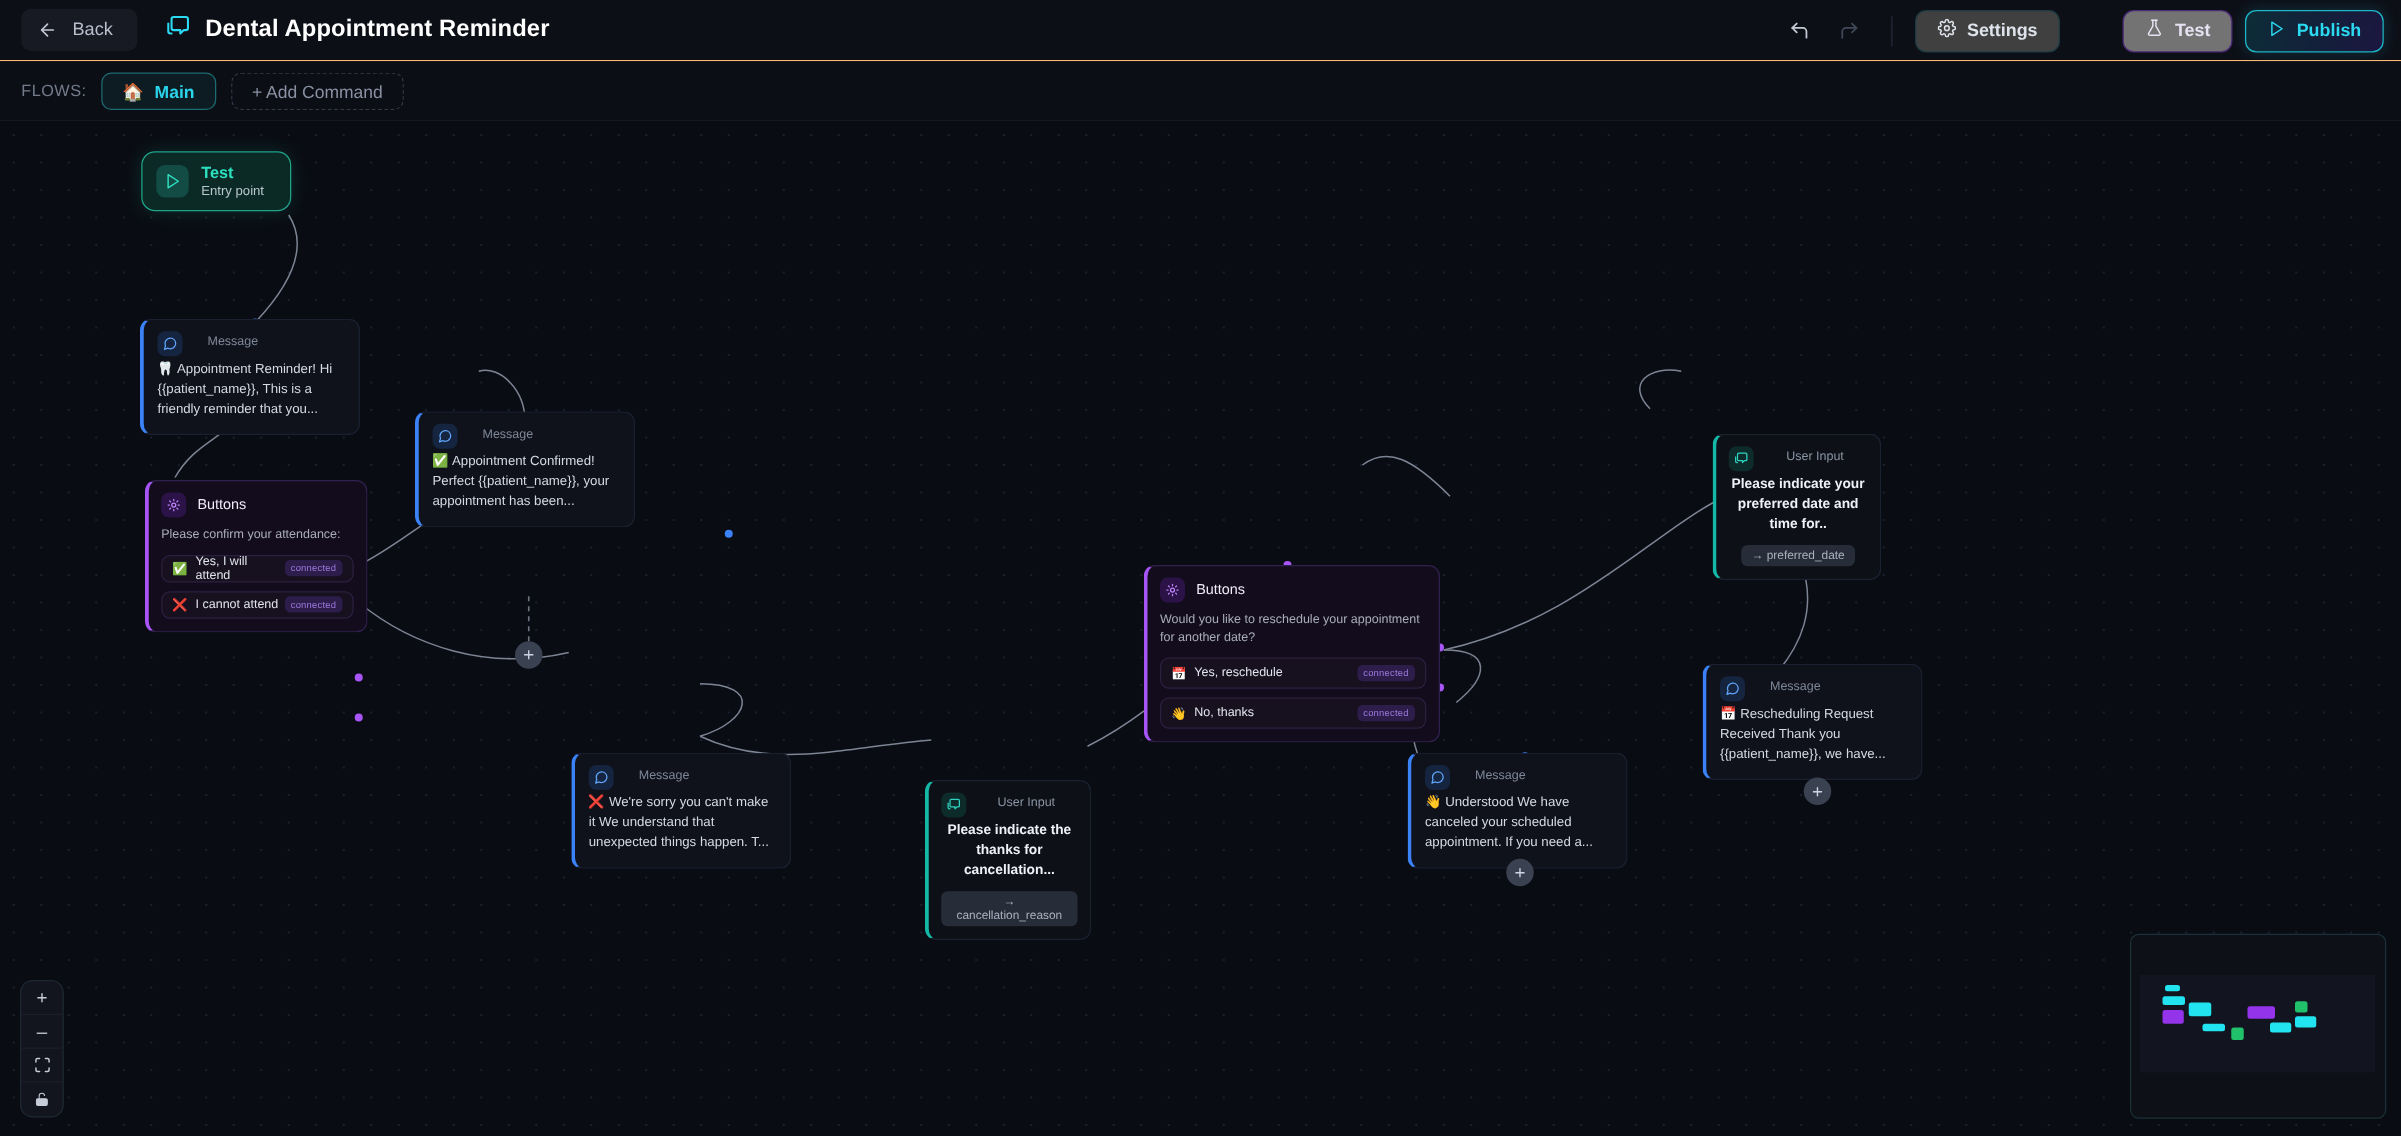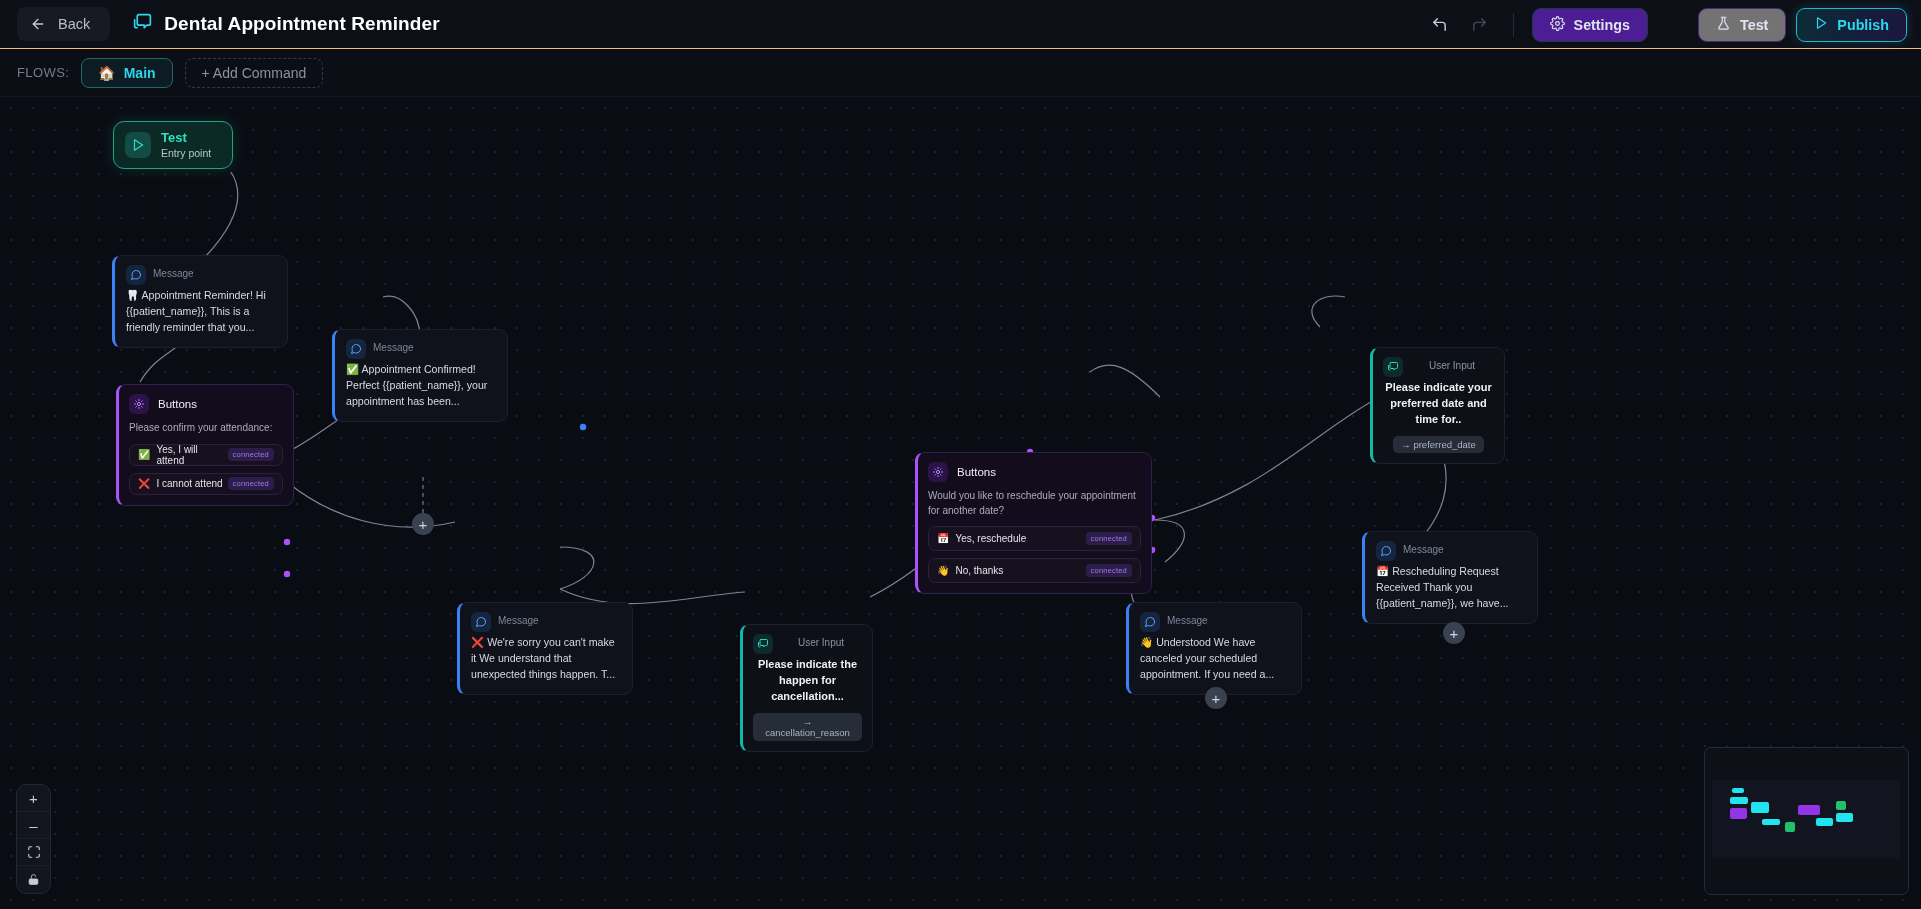--- a/index.html
+++ b/index.html
@@ -32,21 +32,21 @@
     position: absolute; right: 14px; top: 0; height: 49px;
     display: flex; align-items: center; gap: 10px;
   }
   .icon-btn { width: 30px; height: 30px; display: flex; align-items: center; justify-content: center; cursor: pointer; border-radius: 6px; }
   .vdiv { width: 1px; height: 24px; background: #272b38; margin: 0 8px; }
   .pill {
     height: 34px; padding: 0 17px; border-radius: 9px;
     display: flex; align-items: center; gap: 9px; cursor: pointer;
     font-size: 14.3px; font-weight: 600;
   }
-  .pill-settings { background: #4c1d95; border: 1px solid #1d3b44; color: #dfe4ec; }
+  .pill-settings { background: #404040; border: 1px solid #1d3b44; color: #dfe4ec; }
   .pill-test { background: #737373; border: 1px solid #4b2a78; color: #e6e2f2; margin-left: 40px; }
   .pill-publish {
     background: linear-gradient(100deg,#0d2c38 0%, #13203a 55%, #1c1640 100%);
     border: 1px solid #1fb8c9; color: #2bd9f0; font-weight: 700;
     box-shadow: 0 0 12px rgba(30,190,220,.22);
     justify-content: space-between;
   }
 
   
   .flowsbar {
@@ -82,21 +82,21 @@
     display: flex; align-items: center; gap: 10px; padding-left: 11px;
   }
   .start-ico { width: 26px; height: 26px; border-radius: 7px; background: #134b45; display:flex; align-items:center; justify-content:center; }
   .start-title { font-size: 13px; font-weight: 700; color: #2de0c0; line-height: 1.25; }
   .start-sub { font-size: 10.5px; color: #b9c6cc; line-height: 1.25; }
 
   .node-msg {
     width: 176px; background: #0f121b; border: 1px solid #1b2030;
     border-left: 3px solid #3b82f6; border-radius: 9px; padding: 9px 11px 11px 11px;
   }
-  .node-head { display: flex; align-items: flex-start; gap: 7px; }
+  .node-head { display: flex; align-items: flex-start; gap: 20px; }
   .msg-ico { width: 20px; height: 20px; border-radius: 6px; background: #15243f; display:flex; align-items:center; justify-content:center; flex:none; }
   .node-kind { font-size: 10px; color: #7e8798; margin-top: 3px; }
   .node-body { font-size: 10.6px; line-height: 1.5; color: #d6dae3; margin-top: 3px; }
 
   .node-buttons {
     background: #120c1c; border: 1px solid #30204d;
     border-left: 3px solid #a855f7; border-radius: 9px; padding: 9px 10px 10px 10px;
   }
   .btn-ico { width: 20px; height: 20px; border-radius: 6px; background: #2b1348; display:flex; align-items:center; justify-content:center; flex:none; }
   .btn-title { font-size: 11.5px; font-weight: 400; color: #f0ecf8; }
@@ -349,21 +349,21 @@
     <div class="node node-input" style="left:740px; top:527px; width:133px;">
       <div class="inp-top">
         <div class="inp-ico">
           <svg width="12" height="12" viewBox="0 0 24 24" fill="none" stroke="#2dd4bf" stroke-width="2" stroke-linecap="round" stroke-linejoin="round">
               <path d="M8 3h11a2 2 0 0 1 2 2v8a2 2 0 0 1-2 2h-2l-3 3v-3H8a2 2 0 0 1-2-2V5a2 2 0 0 1 2-2z"></path>
               <path d="M3 9v7a2 2 0 0 0 2 2h1"></path>
             </svg>
         </div>
         <div class="inp-kind">User Input</div>
       </div>
-      <div class="inp-prompt">Please indicate the happen for cancellation...</div>
+      <div class="inp-prompt">Please indicate the thanks for cancellation...</div>
       <div class="var-chip">→ cancellation_reason</div>
     </div>
 
     <div class="node node-buttons" style="left:915px; top:355px; width:237px;">
       <div class="node-head" style="align-items:center; gap:9px;">
         <div class="btn-ico">
           <svg width="12" height="12" viewBox="0 0 24 24" fill="none" stroke="#c084fc" stroke-width="2" stroke-linecap="round">
               <circle cx="12" cy="12" r="3.2"></circle>
               <path d="M12 3v2M12 19v2M3 12h2M19 12h2M5.6 5.6l1.4 1.4M17 17l1.4 1.4M18.4 5.6L17 7M7 17l-1.4 1.4"></path>
             </svg>

